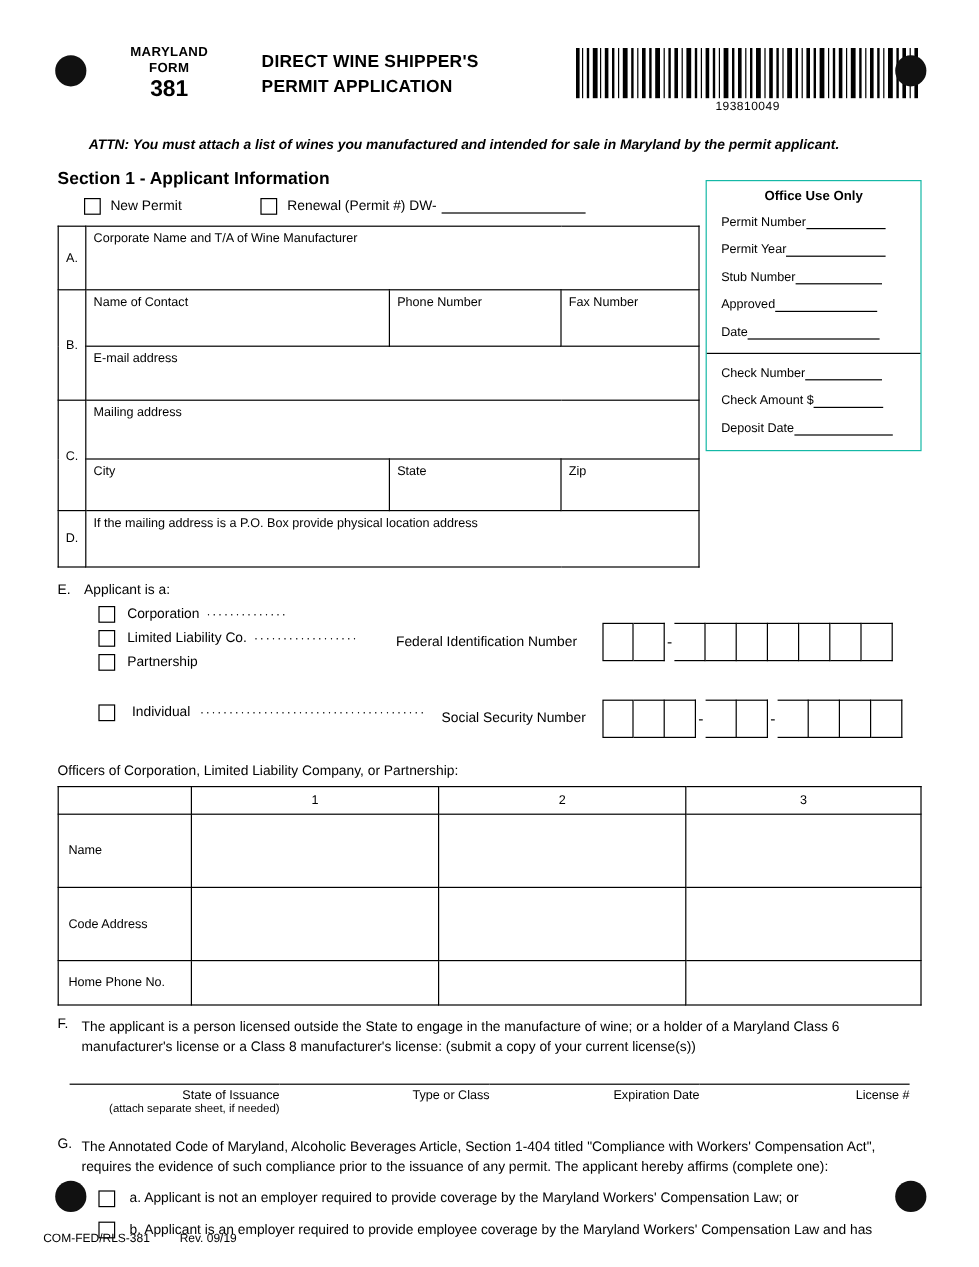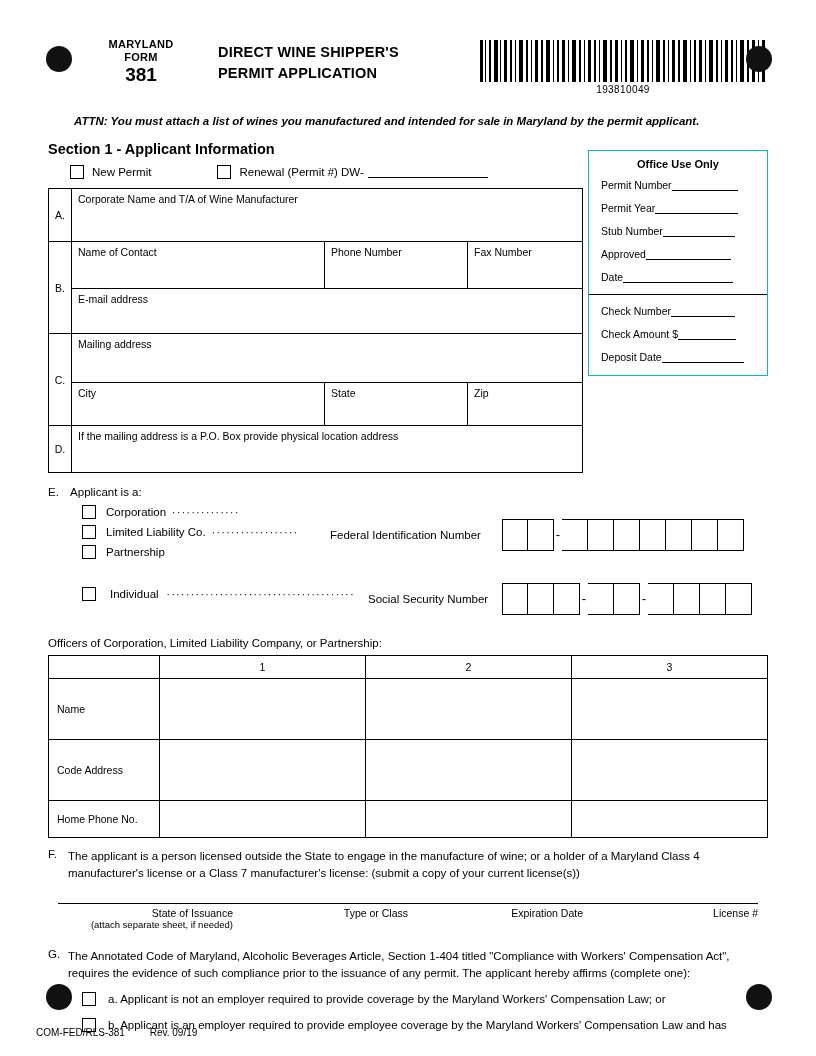--- a/index.html
+++ b/index.html
@@ -368,22 +368,22 @@
       <td class="blank"></td>
       <td class="blank"></td>
       <td class="blank"></td>
     </tr>
   </tbody>
     </table>
 
   <div class="sec-f">
     <div class="ltr">F.</div>
     <div class="txt">
-      <div>The applicant is a person licensed outside the State to engage in the manufacture of wine; or a holder of a Maryland Class 4</div>
-      <div>manufacturer's license or a Class 7 manufacturer's license: (submit a copy of your current license(s))</div>
+      <div>The applicant is a person licensed outside the State to engage in the manufacture of wine; or a holder of a Maryland Class 6</div>
+      <div>manufacturer's license or a Class 8 manufacturer's license: (submit a copy of your current license(s))</div>
     </div>
   </div>
 
   <div class="sig-row">
     <div class="sig-col" style="margin-left:10px">
       <div class="u"></div>
       <div>State of Issuance</div>
       <div class="sub">(attach separate sheet, if needed)</div>
     </div>
     <div class="sig-col">

